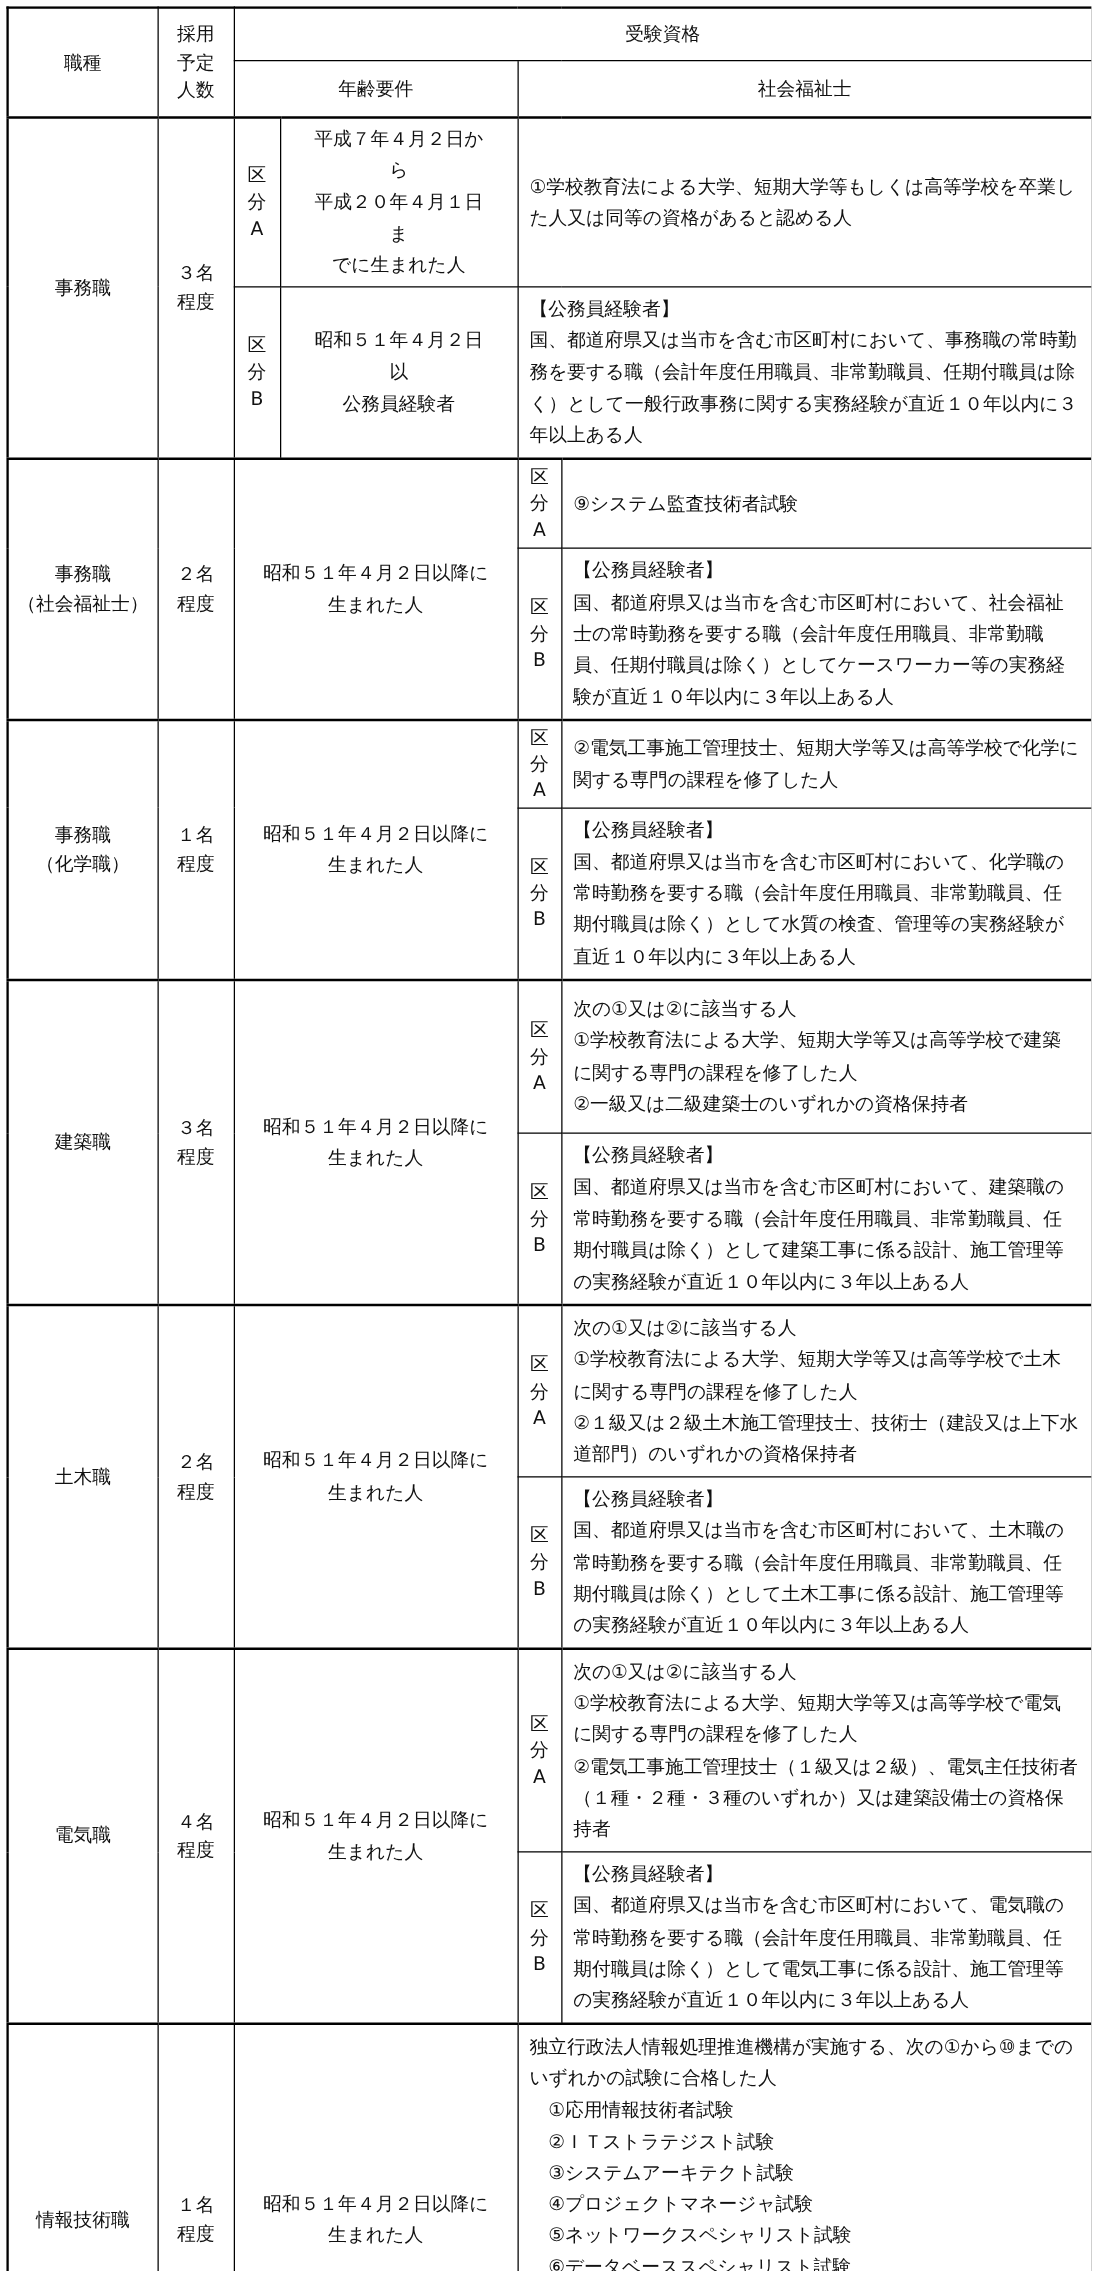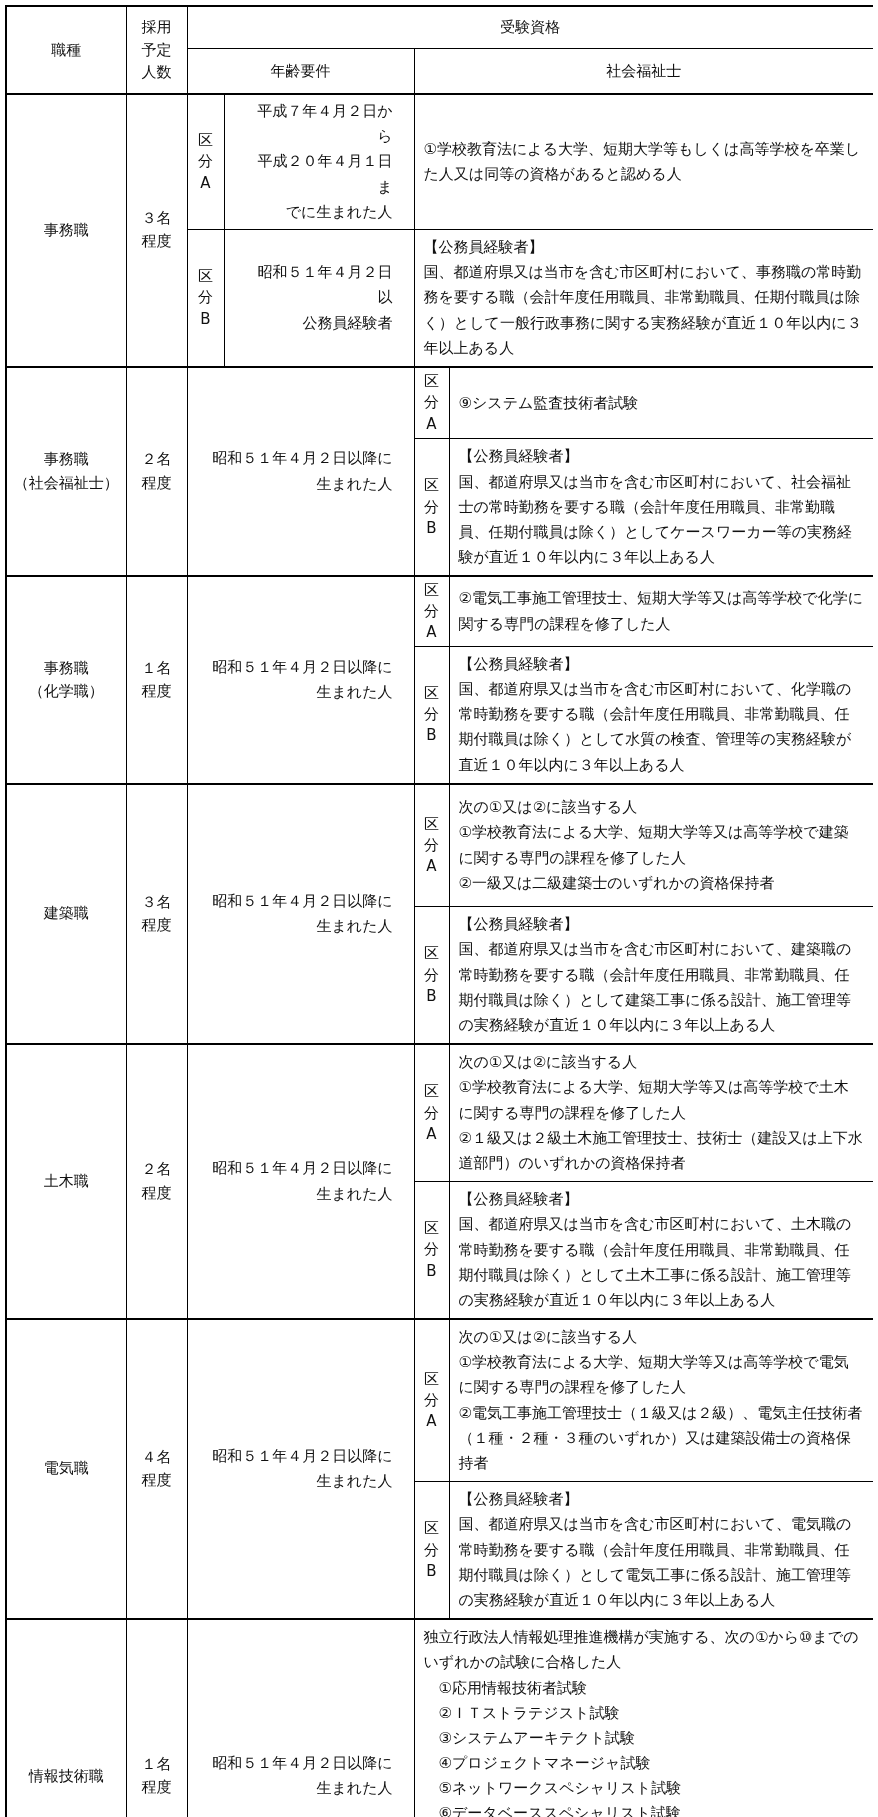--- a/index.html
+++ b/index.html
@@ -17,21 +17,21 @@
     line-height: 1.68;
     font-weight: normal;
     white-space: pre-line;
     padding: 4px 8px;
     overflow: hidden;
   }
   thead th { text-align: center; padding: 2px 2px; line-height: 1.5; margin-top: 40px; }
   tr.major > td { border-top: 2px solid #000; }
   tbody tr:first-child > td { border-top: 2px solid #000; }
   td.job, td.count { text-align: center; padding: 2px 2px; line-height: 1.55; }
-  td.age { text-align: right; padding: 4px 21px; }
+  td.age { text-align: center; padding: 4px 21px; }
   td.qual { text-align: left; padding: 5px 9px; }
   td.div-cell { text-align: center; padding: 2px 1px; line-height: 1.42; }
 </style>
 </head>
 <body>
 
 <table class="recruit">
   <colgroup>
     <col style="width:120px">
       <col style="width:61px">

